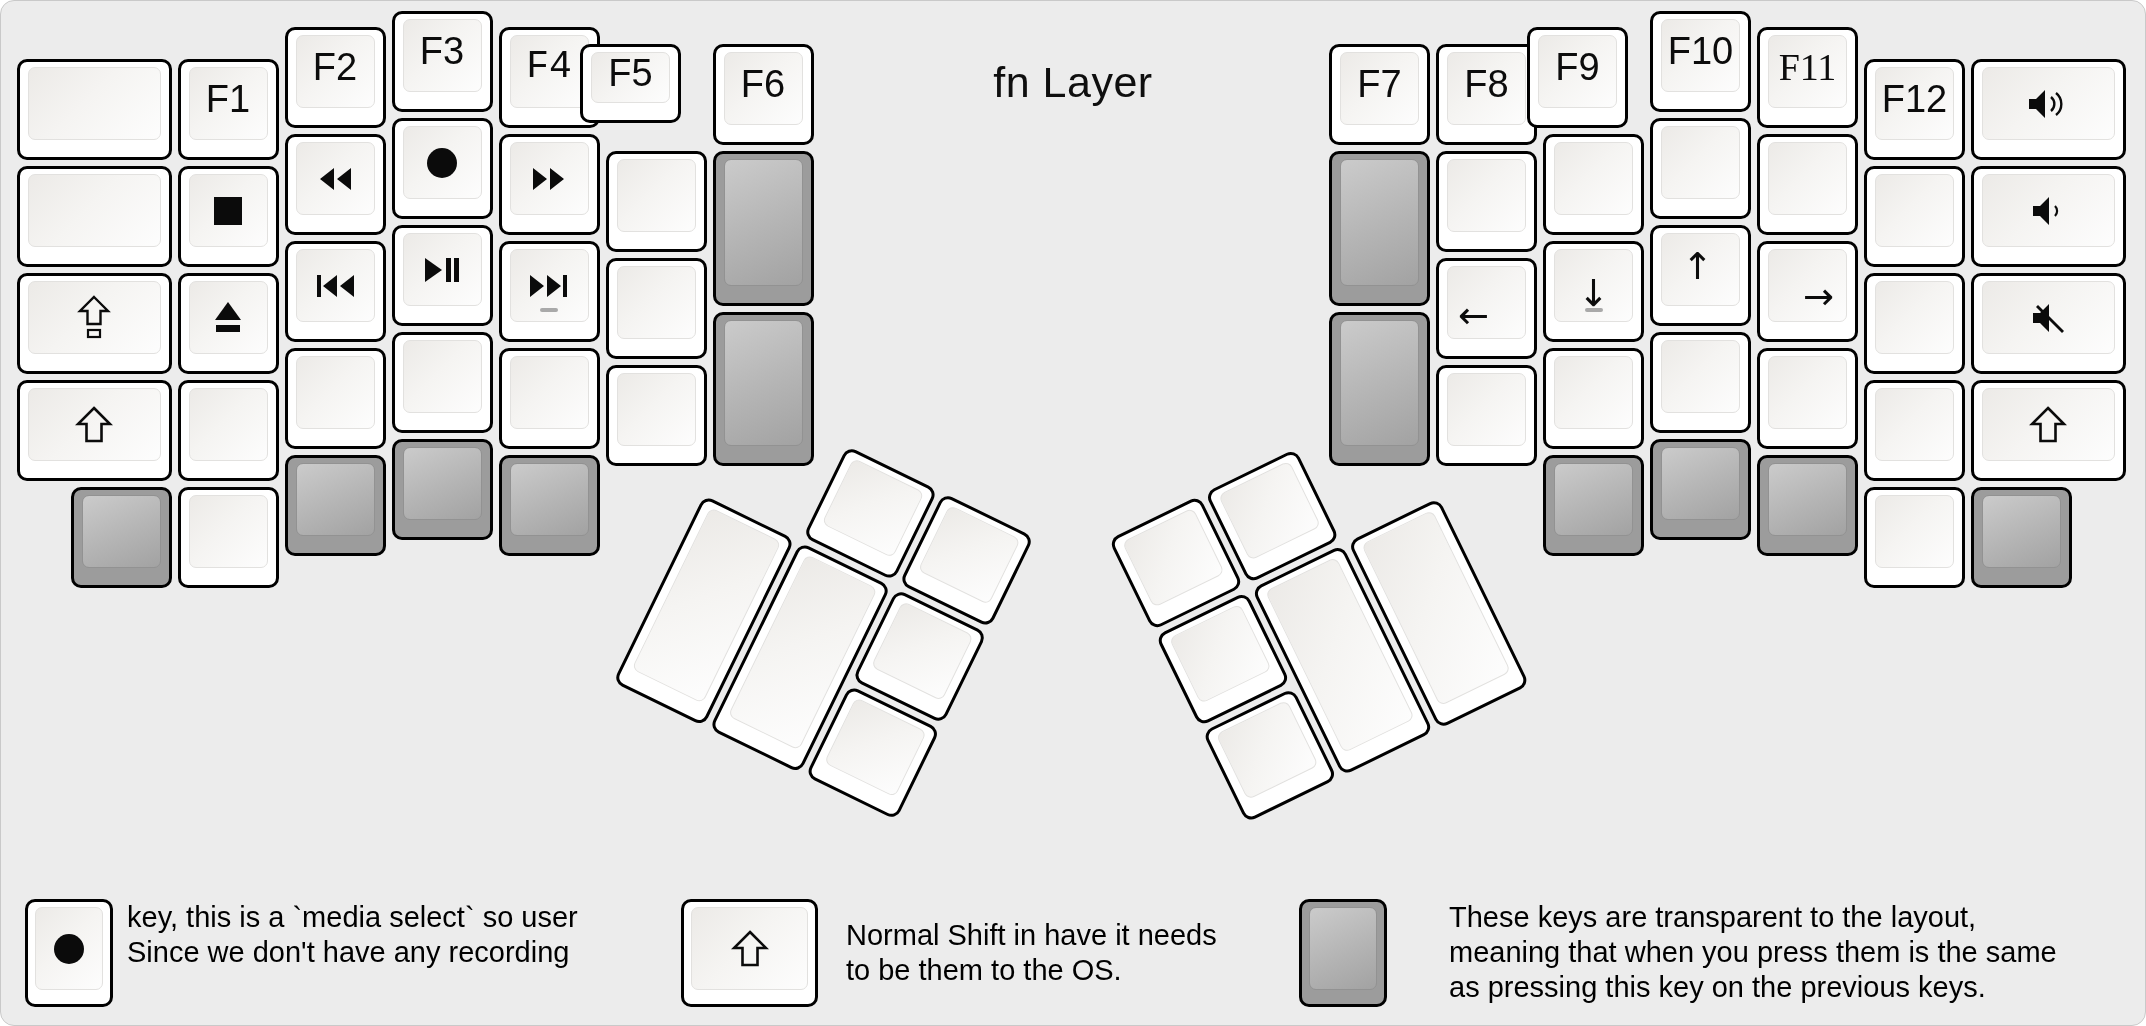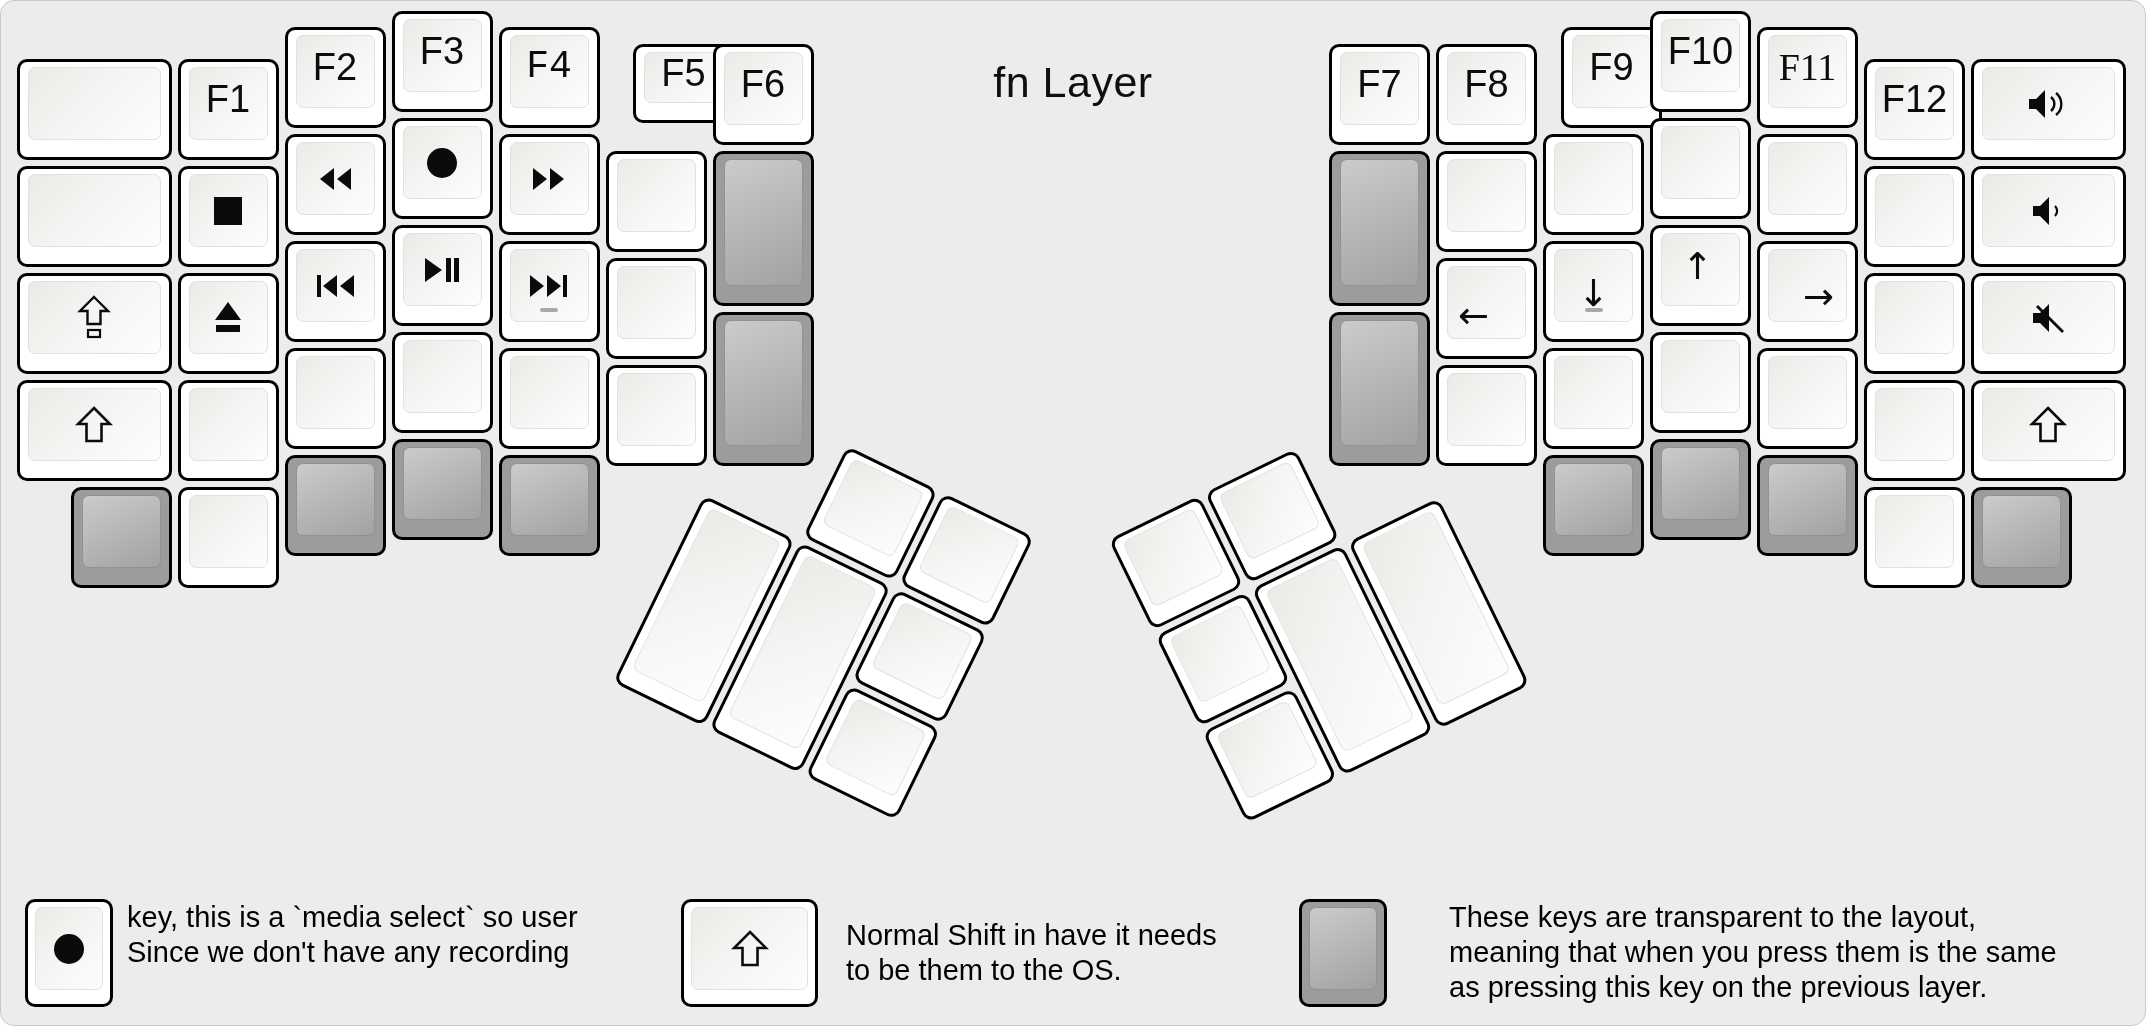--- a/index.html
+++ b/index.html
@@ -205,21 +205,21 @@
               <path d="M1 2 L15 13 L1 24 Z M18 2 L32 13 L18 24 Z" fill="#0b0b0b"></path>
               <rect x="34" y="2" width="4" height="22" fill="#0b0b0b"></rect>
             </svg>
           </span>
           <div class="homing"></div>
         </div>
       </div>
       <div class="key" style="left: 481.5px; top: 337.05px; width: 101px; height: 101px;">
         <div class="cap"></div>
       </div>
-      <div class="key" style="left: 616px; top: 33.17px; width: 101px; height: 79px;">
+      <div class="key" style="left: 563px; top: 33.17px; width: 101px; height: 79px;">
         <div class="cap">
           <span class="klabel">F5</span>
         </div>
       </div>
       <div class="key" style="left: 588.5px; top: 140.17px; width: 101px; height: 101px;">
         <div class="cap"></div>
       </div>
       <div class="key" style="left: 588.5px; top: 247.17px; width: 101px; height: 101px;">
         <div class="cap"></div>
       </div>
@@ -274,21 +274,21 @@
         <div class="cap"></div>
       </div>
       <div class="key" style="left: 107px; top: 247.17px; width: 101px; height: 101px;">
         <div class="cap">
           <span class="sym g-arrow-left">←</span>
         </div>
       </div>
       <div class="key" style="left: 107px; top: 354.17px; width: 101px; height: 101px;">
         <div class="cap"></div>
       </div>
-      <div class="key" style="left: 232px; top: 16.05px; width: 101px; height: 101px;">
+      <div class="key" style="left: 198px; top: 16.05px; width: 101px; height: 101px;">
         <div class="cap">
           <span class="klabel">F9</span>
         </div>
       </div>
       <div class="key" style="left: 214px; top: 123.05px; width: 101px; height: 101px;">
         <div class="cap"></div>
       </div>
       <div class="key" style="left: 214px; top: 230.05px; width: 101px; height: 101px;">
         <div class="cap">
           <span class="sym g-arrow-down">↓</span>
@@ -466,16 +466,16 @@
       <div class="legend-text" style="left: 845px; top: 917px;">
         <div>Normal Shift in have it needs</div>
         <div>to be them to the OS.</div>
       </div>
       <div class="legend-item-key key gray" style="left: 1298px; top: 898px; width: 88px; height: 108px;">
         <div class="cap"></div>
       </div>
       <div class="legend-text" style="left: 1448px; top: 899px;">
         <div>These keys are transparent to the layout,</div>
         <div>meaning that when you press them is the same</div>
-        <div>as pressing this key on the previous layer.</div>
+        <div>as pressing this key on the previous keys.</div>
       </div>
     </div>
 </div>
 
 </body></html>

